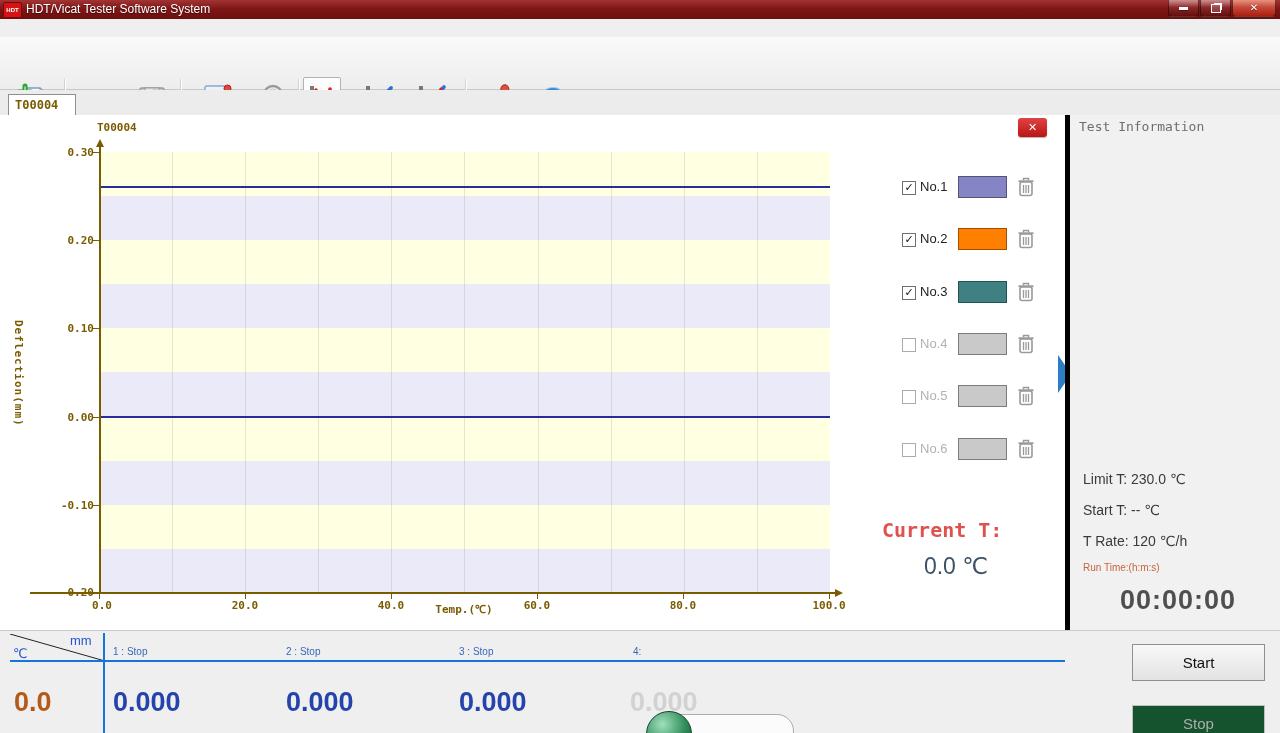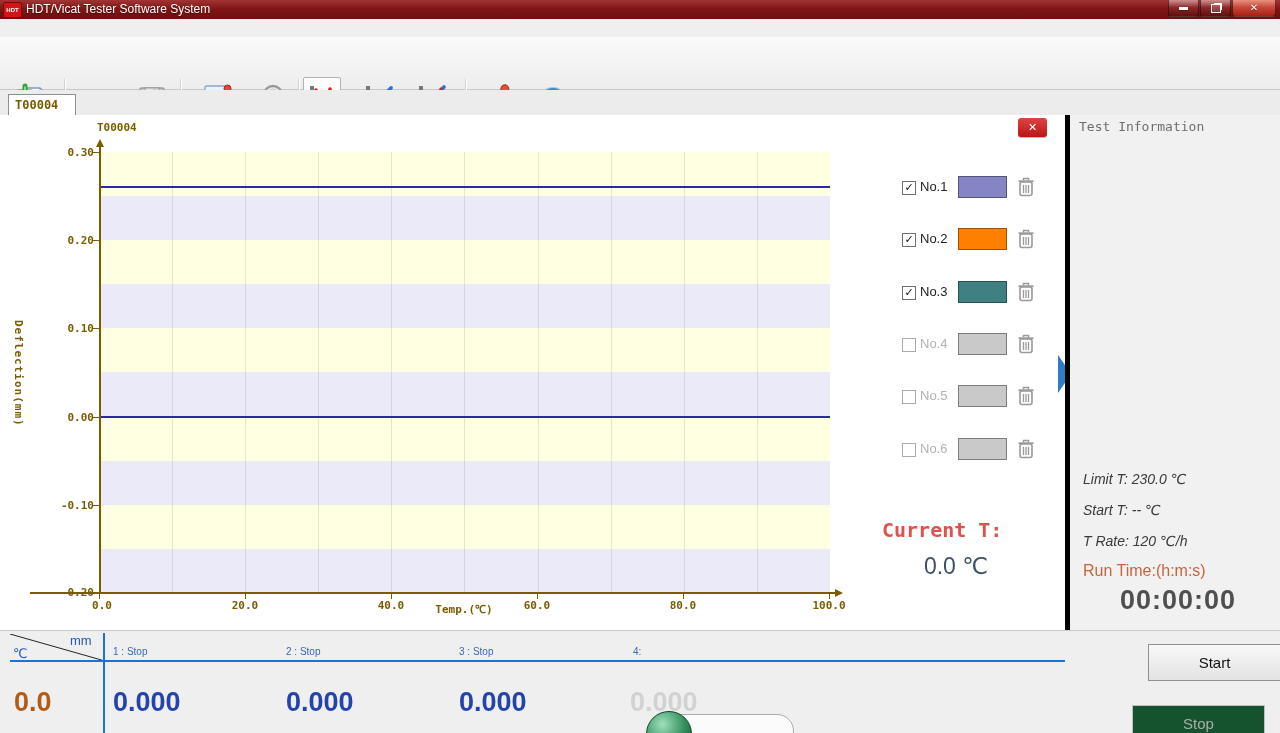--- a/index.html
+++ b/index.html
@@ -76,39 +76,39 @@
   .current-t-value{left:900px;top:438px;width:112px;text-align:center;font-size:23px;color:#3d5166;}
   .collapse-arrow{left:1058px;top:240px;width:0;height:0;border-top:19px solid transparent;
     border-bottom:19px solid transparent;border-left:13px solid #2f7cc6;}
 
   
   .rpanel{left:1065px;top:115px;width:215px;height:515px;background:#f1f1f1;border-left:5px solid #000000;box-sizing:border-box;}
   .ti-header{left:9px;top:4px;font-family:"DejaVu Sans Mono",monospace;font-size:13px;color:#6e6e6e;}
   .ti-box{left:8px;top:22px;width:199px;height:320px;background:#fff;border:1px solid #a3a3a3;
     box-sizing:border-box;padding:6px 8px;font-size:14px;color:#111;}
   .ti-box div{line-height:17px;min-height:17px;}
-  .rp-line{left:13px;font-size:14px;color:#3a3a3a;font-style:italic;}
-  .rp-runlabel{left:13px;top:447px;font-size:16px;color:#c8643c;}
+  .rp-line{left:13px;font-size:14px;color:#3a3a3a;}
+  .rp-runlabel{left:13px;top:447px;font-size:10px;color:#c8643c;}
   .rp-runvalue{left:8px;top:470px;width:200px;text-align:center;font-size:27px;font-weight:bold;color:#4f4f4f;letter-spacing:1px;}
 
   
   .bottom{left:0;top:630px;width:1280px;height:103px;background:#efefef;border-top:1px solid #cacaca;box-sizing:border-box;}
   .b-hline{left:10px;top:29px;width:1055px;height:2px;background:#1874dc;}
   .b-vline{left:103px;top:2px;width:2px;height:101px;background:#1874dc;}
   .b-mm{left:70px;top:2px;font-size:13px;font-weight:normal;color:#2255cc;}
   .b-c{left:13px;top:15px;font-size:13px;color:#2255cc;}
   .b-head{top:15px;font-size:10px;color:#3868b8;}
   .b-val{top:56px;font-size:27px;font-weight:bold;color:#2443ac;}
   .b-val.temp{color:#b55a16;}
   .b-val.dis{color:#d2d2d2;}
   .toggle-pill{left:652px;top:83px;width:140px;height:34px;border-radius:17px;background:#fbfbfb;border:1px solid #ababab;}
   .toggle-knob{left:646px;top:80px;width:44px;height:44px;border-radius:50%;
     background:radial-gradient(circle at 35% 28%,#9fe0bd,#2e8b57 55%,#14502f);border:1px solid #0f4227;}
   .btn{width:133px;height:37px;box-sizing:border-box;text-align:center;line-height:35px;font-size:15px;}
-  .btn.start{left:1132px;top:13px;border:1px solid #8f8f8f;background:linear-gradient(180deg,#f8f8f8,#e3e3e3);color:#101010;margin-left:16px;}
+  .btn.start{left:1132px;top:13px;border:1px solid #8f8f8f;background:linear-gradient(180deg,#f8f8f8,#e3e3e3);color:#101010;}
   .btn.stop{left:1132px;top:74px;border:1px solid #bfbfbf;background:#14532d;color:#adadad;}
 </style>
 </head>
 <body>
 
 <div class="app">
 
   <div class="abs titlebar">
     <div class="abs app-logo">HDT</div>
     <div class="abs title-text">HDT/Vicat Tester Software System</div>

